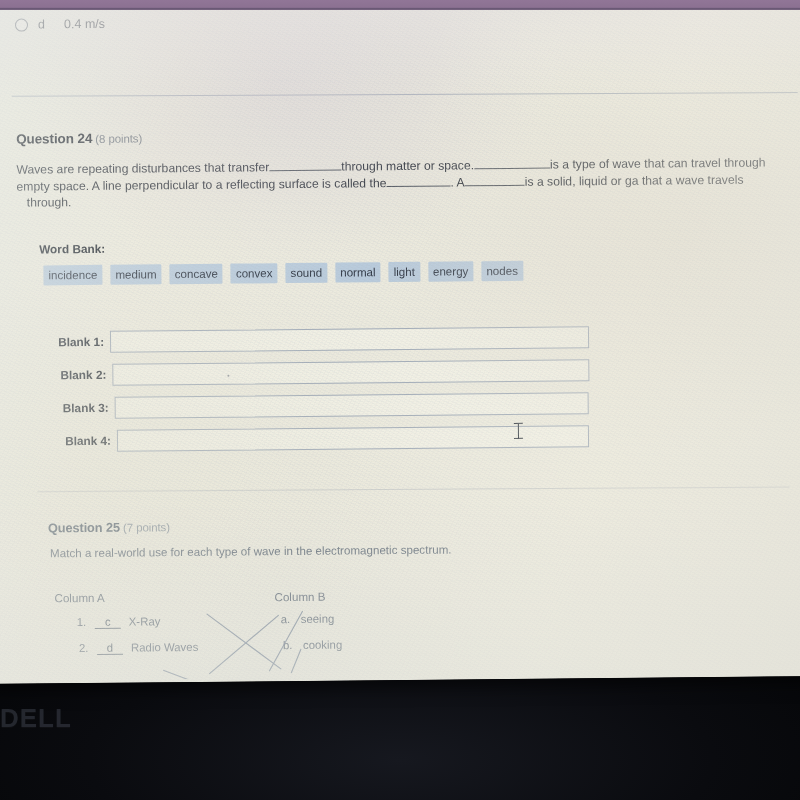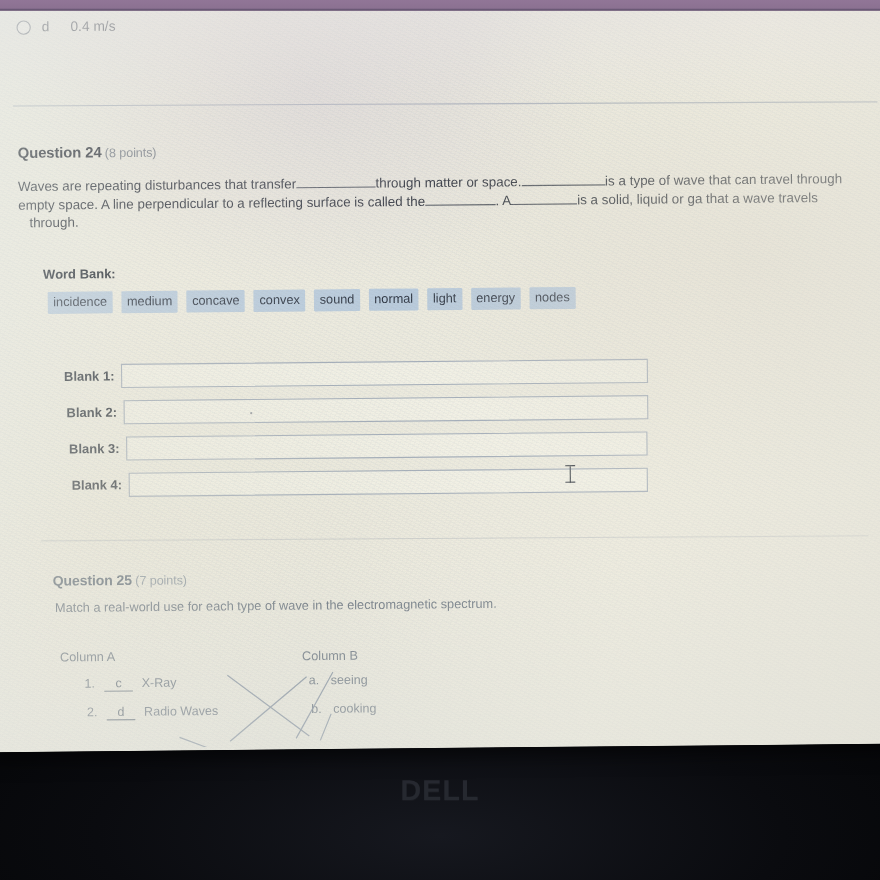--- a/index.html
+++ b/index.html
@@ -30,21 +30,20 @@
     width: 800px; height: 800px;
     background:
       radial-gradient(ellipse 520px 180px at 400px 760px, #16181f 0%, #0a0b0f 60%, #050608 100%);
   }
 
   .bezel-logo {
     position: absolute;
     left: 0;
     top: 703px;
     width: 800px;
-    text-align: center;
     font-family: "Liberation Sans", sans-serif;
     font-size: 26px;
     font-weight: 700;
     letter-spacing: 1px;
     color: #2a2d35;
     text-shadow: 0 1px 1px rgba(255,255,255,0.04);
     opacity: .85;
   }
 
   

